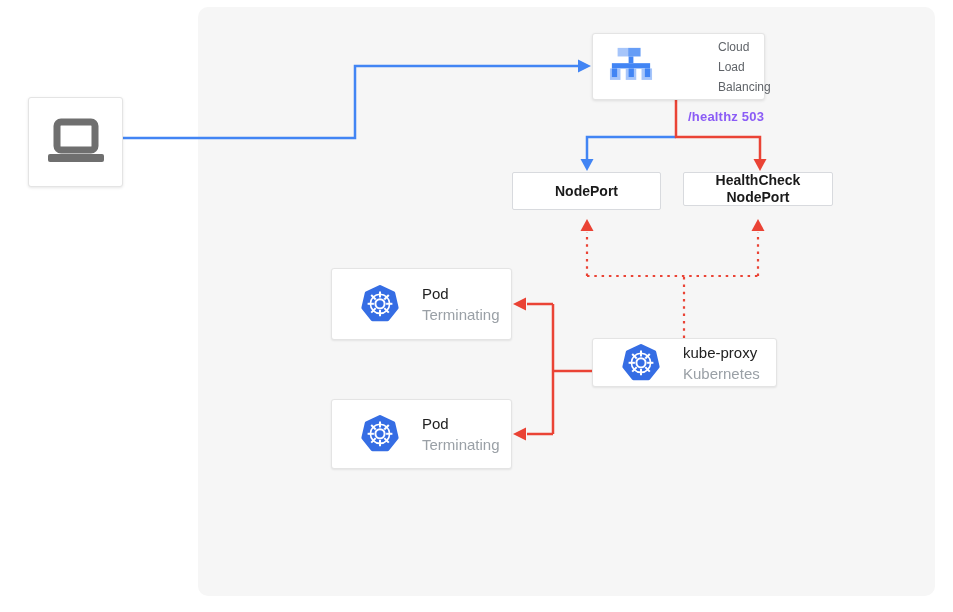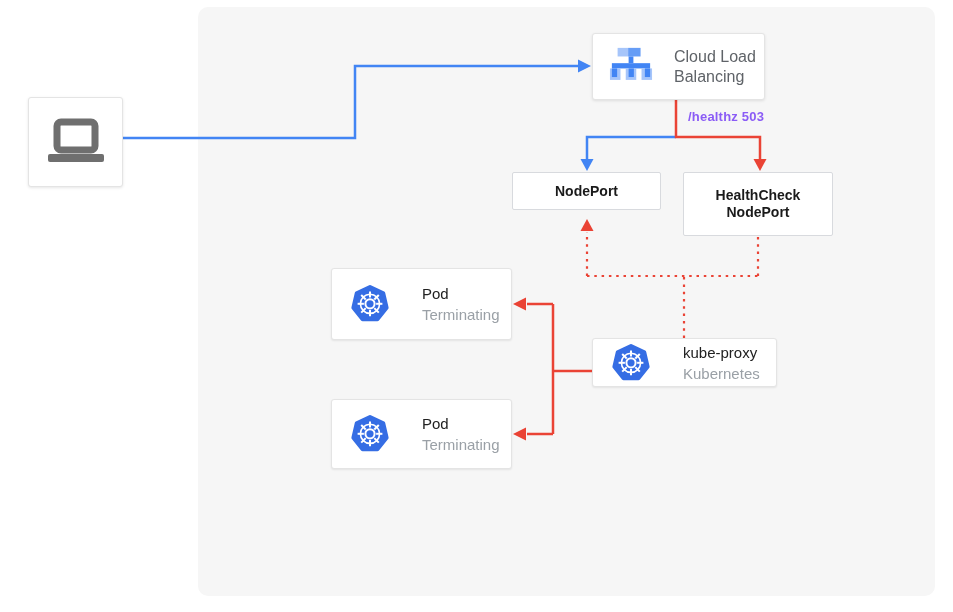--- a/index.html
+++ b/index.html
@@ -27,37 +27,37 @@
     position: absolute; background: #ffffff; z-index: 10;
     border: 1px solid #e4e4e4; border-radius: 3px;
     box-shadow: 0 1px 3px rgba(0,0,0,0.10);
     display: flex; align-items: center;
   }
   .card.plain { box-shadow: 0 1px 2px rgba(0,0,0,0.08); }
 
   .laptop-card { left: 28px; top: 97px; width: 95px; height: 90px; justify-content: center; }
 
   .clb-card { left: 592px; top: 33px; width: 173px; height: 67px; padding-left: 15px; gap: 20px; }
-  .clb-label { font-size: 16px; line-height: 20px; color: #5f6368; }
+  .clb-label { font-size: 12px; line-height: 20px; color: #5f6368; margin-left: 44px; }
 
   .healthz {
     position: absolute; left: 688px; top: 109px; z-index: 6;
     font-size: 13px; font-weight: bold; color: #8b5cf6; letter-spacing: .2px;
   }
 
   .port-card {
     position: absolute; z-index: 10; background: #ffffff;
     border: 1px solid #d8dade; border-radius: 2px;
     display: flex; align-items: center; justify-content: center; text-align: center;
     font-size: 14px; font-weight: bold; color: #1a1a1a; line-height: 17px;
   }
   .nodeport-card { left: 512px; top: 172px; width: 149px; height: 38px; }
-  .hc-card { left: 683px; top: 172px; width: 150px; height: 64px; padding: 0 14px; }
+  .hc-card { left: 683px; top: 172px; width: 150px; height: 34px; padding: 0 14px; }
 
-  .entity-card { padding-left: 18px; gap: 32px; }
+  .entity-card { padding-left: 28px; gap: 22px; }
   .pod1-card { left: 331px; top: 268px; width: 181px; height: 72px; }
   .pod2-card { left: 331px; top: 399px; width: 181px; height: 70px; }
   .kproxy-card { left: 592px; top: 338px; width: 185px; height: 49px; }
 
   .entity-text .title { font-size: 15px; color: #212121; line-height: 21px; }
   .entity-text .subtitle { font-size: 15px; color: #9aa0a6; line-height: 21px; }
 
   .icon-wrap { display: flex; align-items: center; justify-content: center; }
 </style>
 </head>

